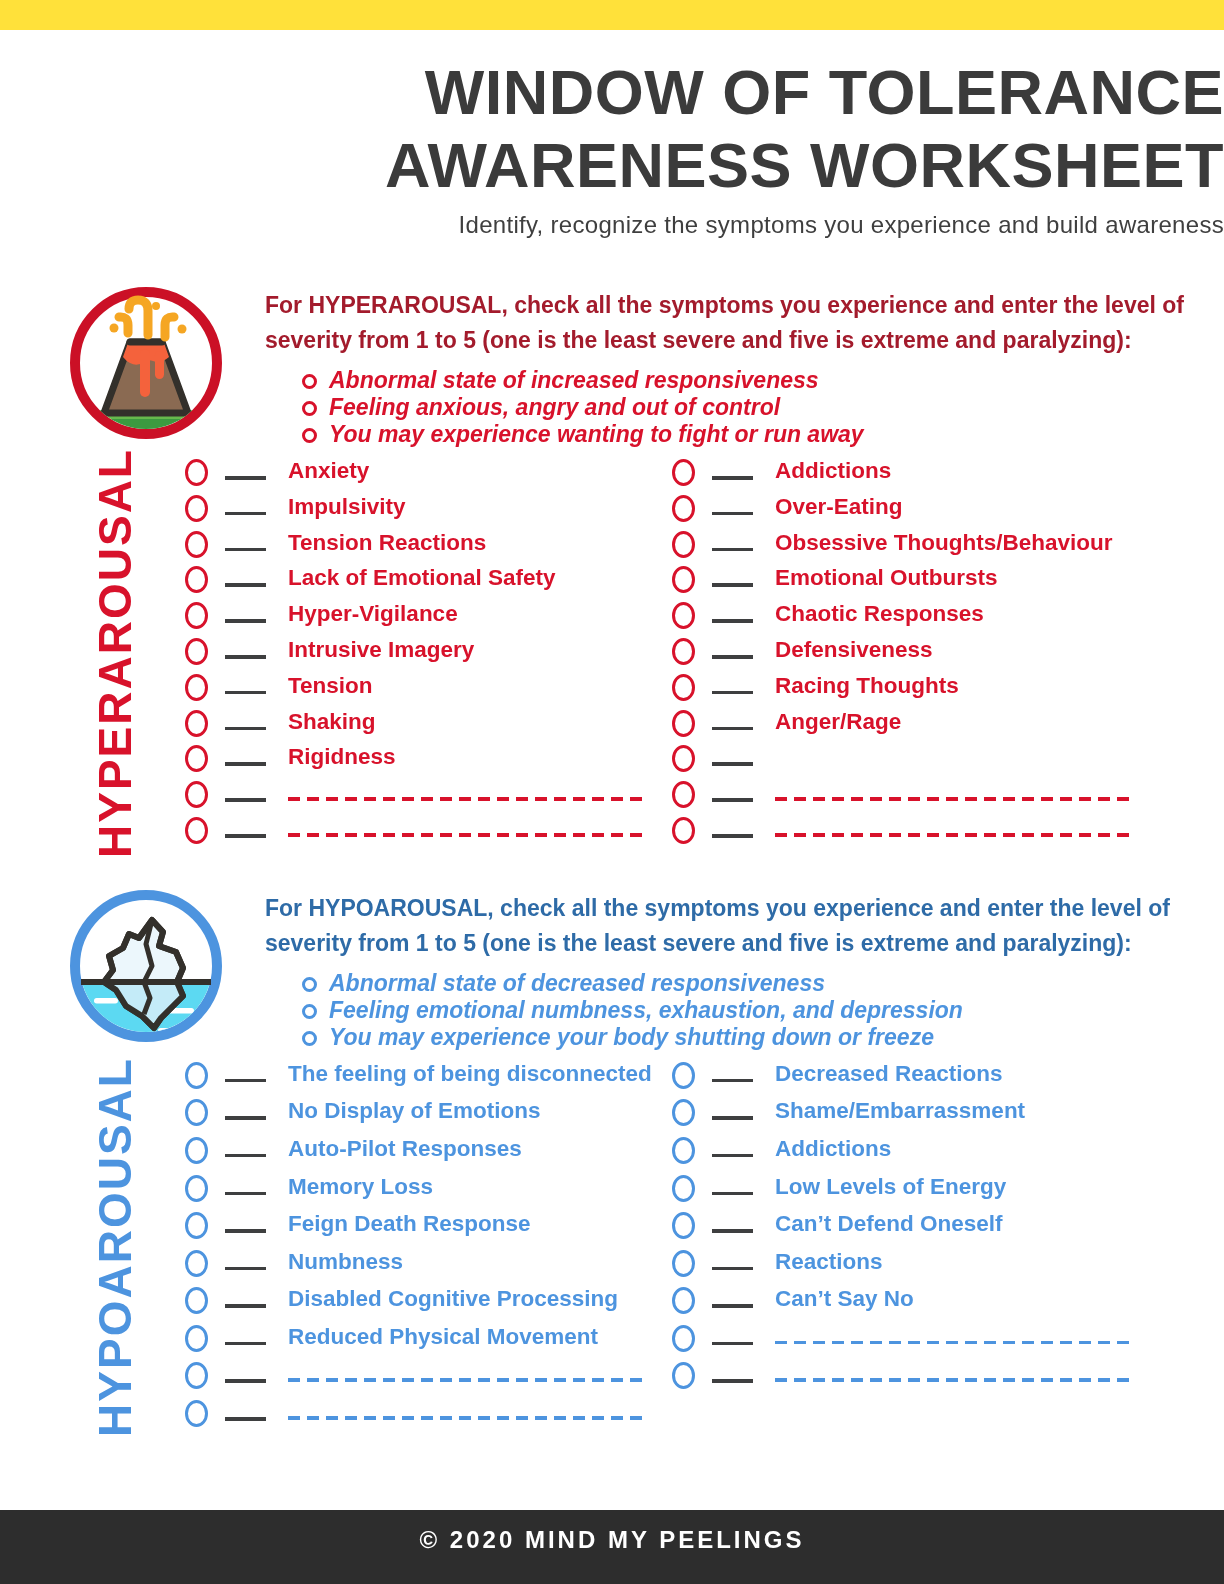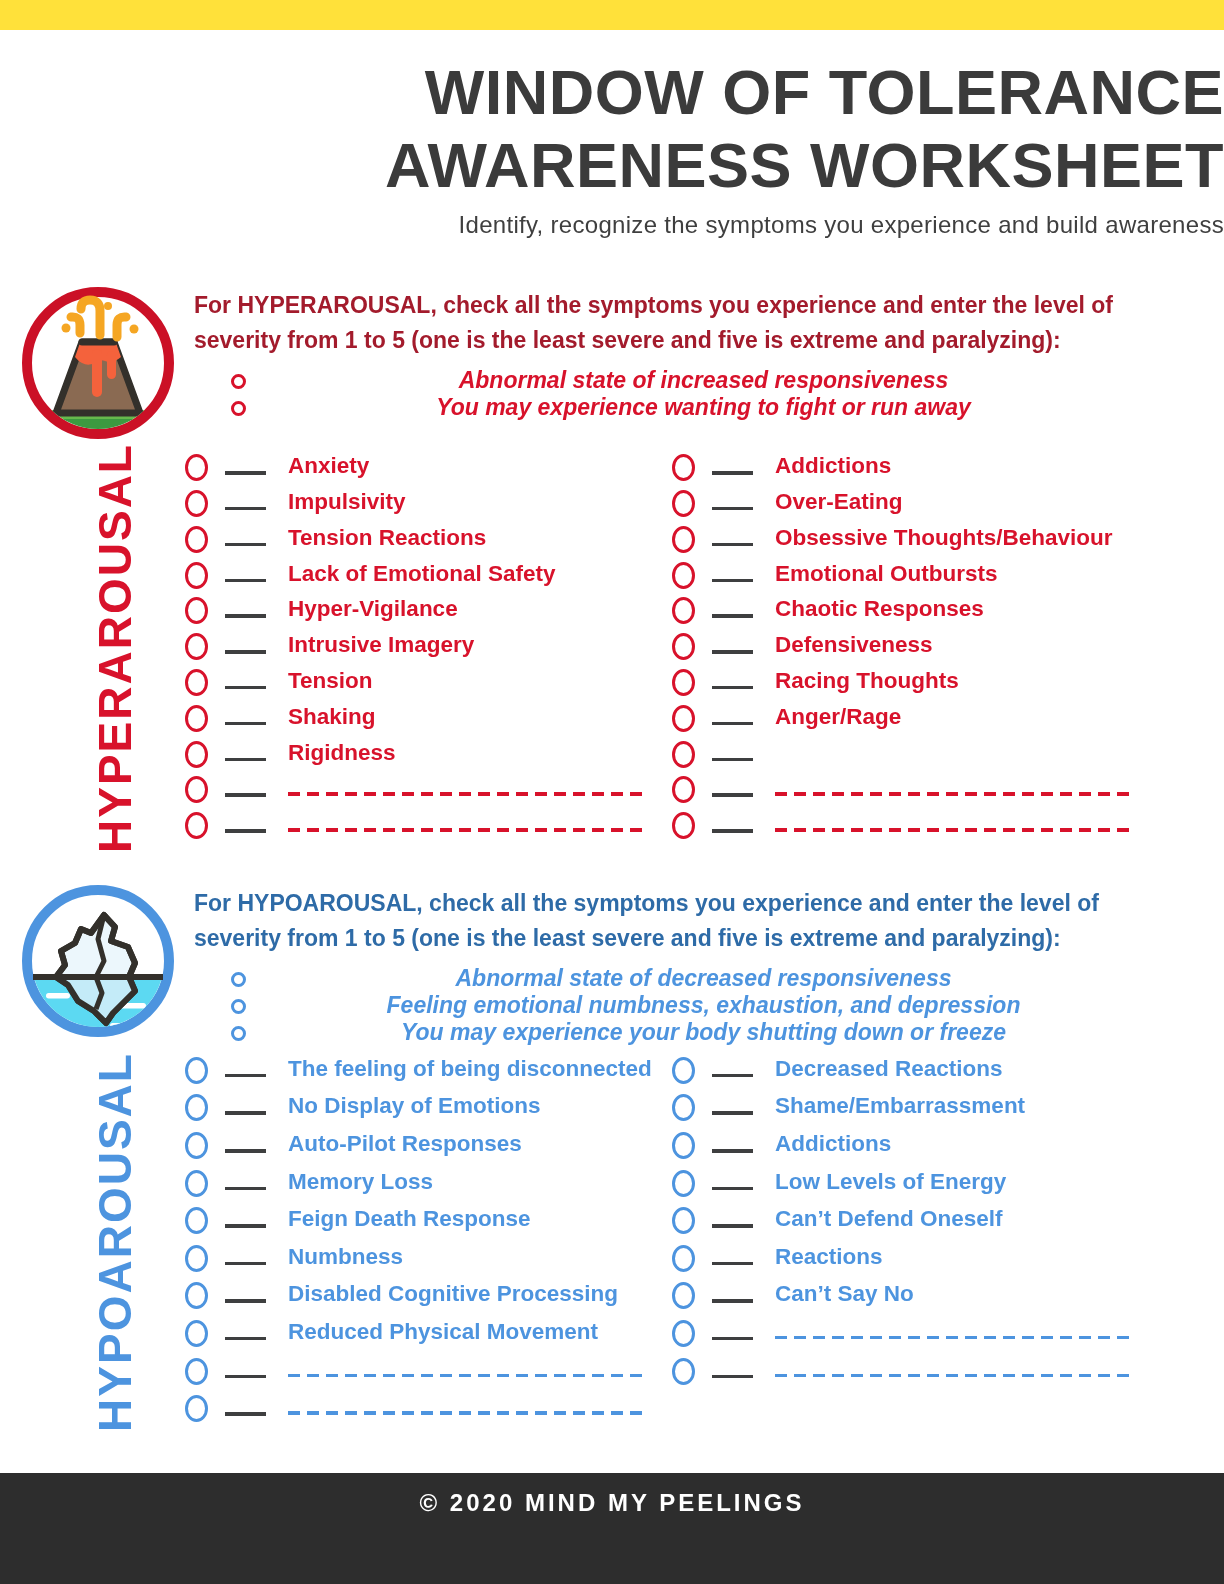--- a/index.html
+++ b/index.html
@@ -10,27 +10,27 @@
   .topbar{height:30px;background:#FFE13A;}
   .titleblock{text-align:right;padding-top:26px;}
   .page-title{margin:0;font-size:63px;font-weight:bold;color:#3B3B3B;line-height:1.16;letter-spacing:.5px;}
   .subtitle{margin-top:9px;font-size:24px;font-weight:normal;color:#3F3F3F;letter-spacing:.3px;}
 
   .section{margin-top:44px;}
   .section.blue{margin-top:36px;}
   .red{--accent:#D8122B;--deep:#A31B2C;}
   .blue{--accent:#4D94DF;--deep:#2E6BA7;}
 
-  .section-head{display:flex;align-items:flex-start;gap:16px;padding-left:18px;padding-right:38px;}
+  .section-head{display:flex;align-items:flex-start;gap:39px;padding-left:66px;padding-right:38px;}
   .icon{flex:0 0 160px;width:160px;height:160px;}
   .icon svg{display:block;width:160px;height:160px;}
   .head-text{padding-top:5px;width:955px;}
   .instr{margin:0;font-size:23px;font-weight:bold;color:var(--deep);line-height:1.52;}
   .bullets{list-style:none;margin:9px 0 0 0;padding:0 0 0 64px;}
-  .bullets li{position:relative;font-size:23px;font-weight:bold;font-style:italic;color:var(--accent);line-height:27px;text-align:center;}
+  .bullets li{position:relative;font-size:23px;font-weight:bold;font-style:italic;color:var(--accent);line-height:27px;}
   .bullets li::before{content:"";position:absolute;left:-27px;top:7px;width:9px;height:9px;border:3px solid var(--accent);border-radius:50%;}
 
   .symptoms{position:relative;margin-top:8px;}
   .vlabel{
     position:absolute;left:88px;top:50%;
     writing-mode:vertical-rl;transform:translateY(-50%) rotate(180deg);
     font-size:46px;font-weight:bold;color:var(--accent);letter-spacing:2px;white-space:nowrap;
   }
   .cols{display:flex;padding-left:185px;}
   .col{width:487px;flex-shrink:0;}
@@ -38,21 +38,21 @@
   .row{display:flex;align-items:flex-start;height:35.8px;}
   .blue .row{height:37.6px;}
   .circ{width:17px;height:21px;border:3.5px solid var(--accent);border-radius:50%;margin-top:3px;flex-shrink:0;}
   .sline{width:41px;height:3.5px;background:#3E3F40;margin-left:17px;margin-top:20px;flex-shrink:0;}
   .label{margin-left:22px;font-size:22.5px;font-weight:bold;color:var(--accent);white-space:nowrap;line-height:27px;margin-top:1px;}
   .dashline{
     margin-left:22px;margin-top:19px;height:3.5px;width:358px;flex-shrink:0;
     background:repeating-linear-gradient(90deg,var(--accent) 0 12px,transparent 12px 19px);
   }
 
-  .footer{position:absolute;left:0;right:0;bottom:0;height:111px;background:#2D2D2D;color:#fff;text-align:center;}
+  .footer{position:absolute;left:0;right:0;bottom:0;height:74px;background:#2D2D2D;color:#fff;text-align:center;}
   .f1{padding-top:16px;font-size:24px;font-weight:bold;letter-spacing:3px;}
   .f2{margin-top:7px;font-size:17px;font-weight:bold;letter-spacing:9px;}
 </style>
 </head>
 <body>
 
 <div class="topbar"></div>
 
 <div class="titleblock">
   <h1 class="page-title">
@@ -91,20 +91,21 @@
           <circle cx="116" cy="46" r="4.5"></circle>
           <circle cx="90" cy="23" r="4"></circle>
         </g>
       </svg>
     </div>
     <div class="head-text">
       <p class="instr">For HYPERAROUSAL, check all the symptoms you experience and enter the level of severity from 1 to 5 (one is the least severe and five is extreme and paralyzing):</p>
       <ul class="bullets">
   <li><span>Abnormal state of increased responsiveness</span></li>
 
+  <li><span>Feeling anxious, angry and out of control</span></li>
 
   <li><span>You may experience wanting to fight or run away</span></li>
 </ul>
     </div>
   </div>
 
   <div class="symptoms">
     <div class="vlabel">HYPERAROUSAL</div>
     <div class="cols">
       <div class="col left">

